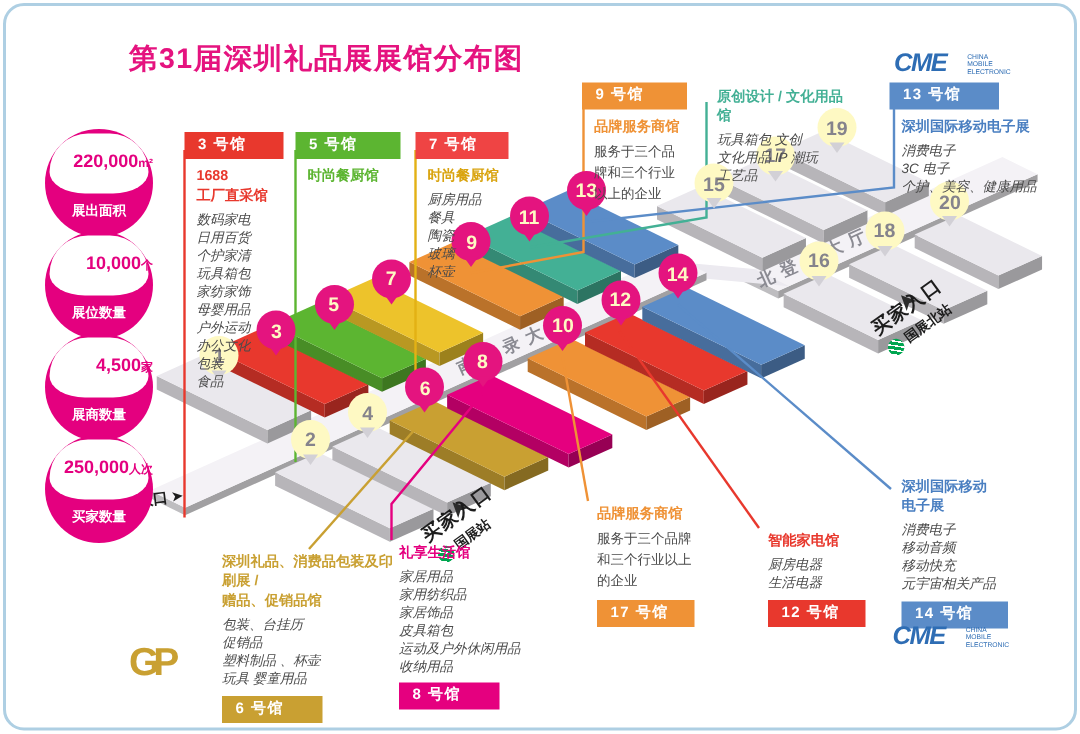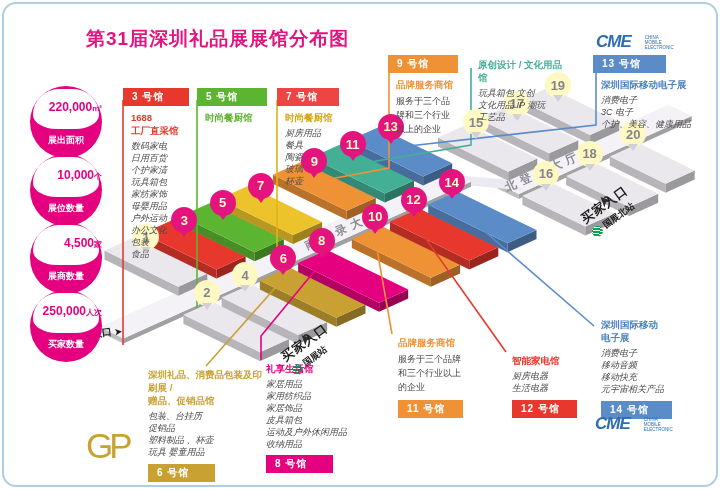--- a/index.html
+++ b/index.html
@@ -45,21 +45,21 @@
   .buyer .t{font-size:12.5px;font-weight:bold;letter-spacing:1px;}
   .buyer .st{display:flex;align-items:center;gap:3px;margin-top:2px;font-size:9px;font-weight:bold;}
   .metro{width:11px;height:11px;border-radius:50%;background:#00a650;
          background-image:repeating-linear-gradient(45deg,#00a650 0 2px,#fff 2px 3px);}
   .arrow{position:absolute;font-size:15px;color:#2c2c2c;z-index:6;transform:rotate(-135deg);}
   .s-entrance{position:absolute;font-size:10px;font-weight:bold;color:#1c1c1c;z-index:6;transform:rotate(-7deg);display:flex;gap:2px;align-items:center;}
   
   .cme{display:flex;align-items:flex-start;gap:14px;z-index:8;}
   .cme .big{font-size:17px;font-weight:bold;color:#2e6db4;letter-spacing:-1px;font-style:italic;}
   .cme .lines{font-size:4.5px;color:#2e6db4;line-height:5px;padding-top:3px;white-space:pre-line;}
-  .gp{left:86px;top:426px;font-size:35px;font-weight:normal;color:#c9a032;letter-spacing:-4px;z-index:8;}
+  .gp{left:86px;top:426px;font-size:26px;font-weight:bold;color:#c9a032;letter-spacing:-4px;z-index:8;}
 </style>
 </head>
 <body>
 
 <div class="stage">
   <svg id="map-svg" width="720" height="489">
       <polygon points="495.4,182.6 518.8,194.0 518.8,199.0 495.4,187.6" fill="rgb(190,189,192)"></polygon>
       <polygon points="518.8,194.0 691.7,116.1 691.7,121.1 518.8,199.0" fill="rgb(161,160,162)"></polygon>
       <polygon points="495.4,182.6 668.3,104.7 691.7,116.1 518.8,194.0" fill="#f4f2f6"></polygon>
       <polygon points="440.3,173.7 463.7,185.1 526.1,190.8 502.7,179.3" fill="#eceaf0"></polygon>
@@ -292,21 +292,21 @@
 家用纺织品
 家居饰品
 皮具箱包
 运动及户外休闲用品
 收纳用品</div>
     <div class="band c-mag" style="width:58px;margin:5px 0 0 8px">8 号馆</div>
   </div>
   <div class="box" style="left:390px;top:336px;width:74px">
     <div class="btitle t-orange pre" style="margin-top:0">品牌服务商馆</div>
     <div class="bbody">服务于三个品牌和三个行业以上的企业</div>
-    <div class="band c-orange" style="width:56px;margin:6px 0 0 8px">11 号馆</div>
+    <div class="band c-orange" style="width:56px;margin:6px 0 0 8px">17 号馆</div>
   </div>
   <div class="box" style="left:504px;top:354px;width:74px">
     <div class="btitle t-red pre" style="margin-top:0">智能家电馆</div>
     <div class="bitems pre">厨房电器
 生活电器</div>
     <div class="band c-red" style="width:56px;margin:6px 0 0 8px">12 号馆</div>
   </div>
   <div class="box" style="left:593px;top:318px;width:100px">
     <div class="btitle t-blue pre" style="margin-top:0">深圳国际移动
 电子展</div>

